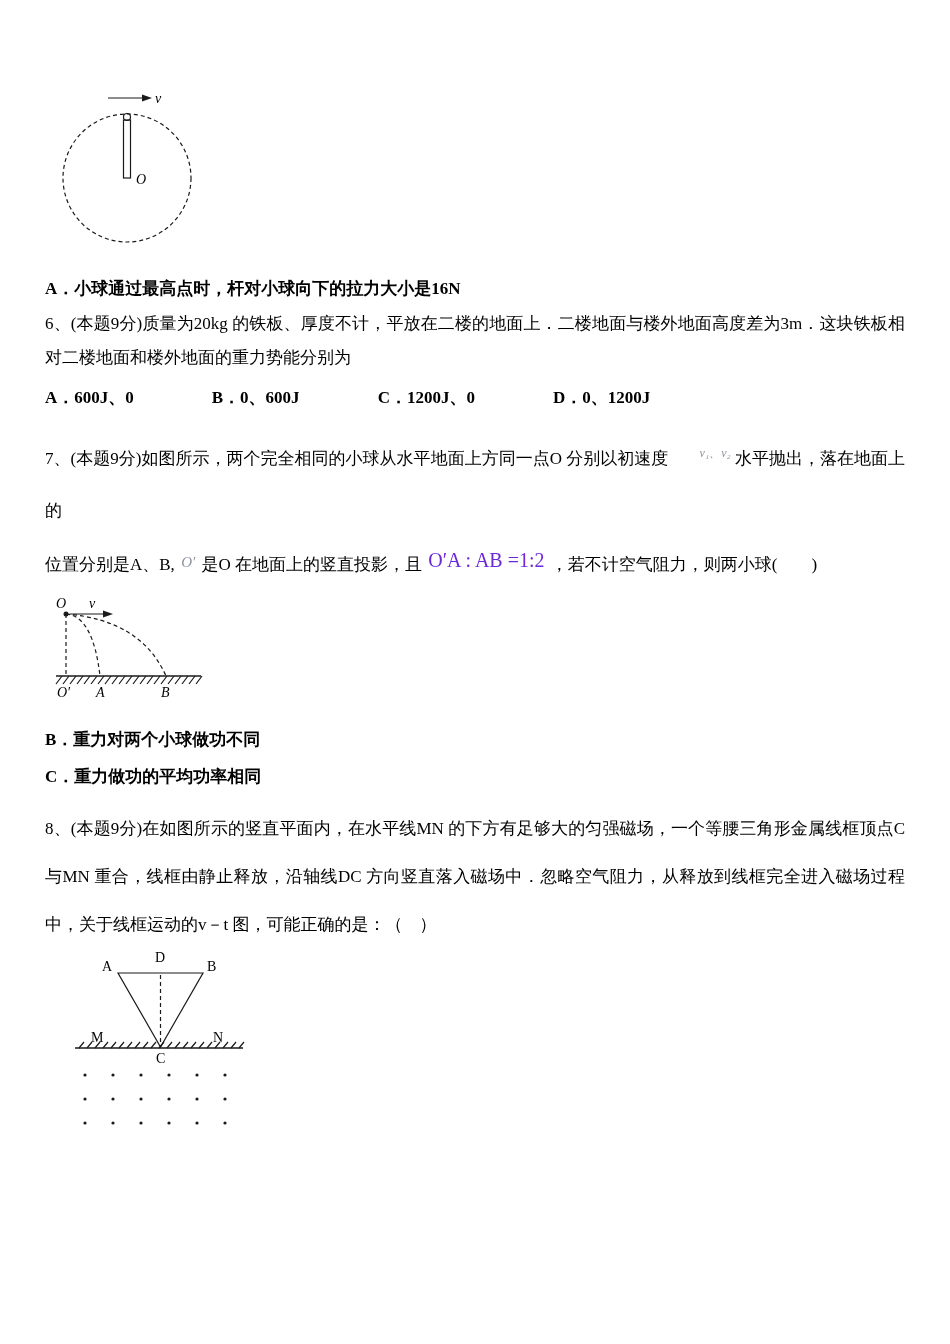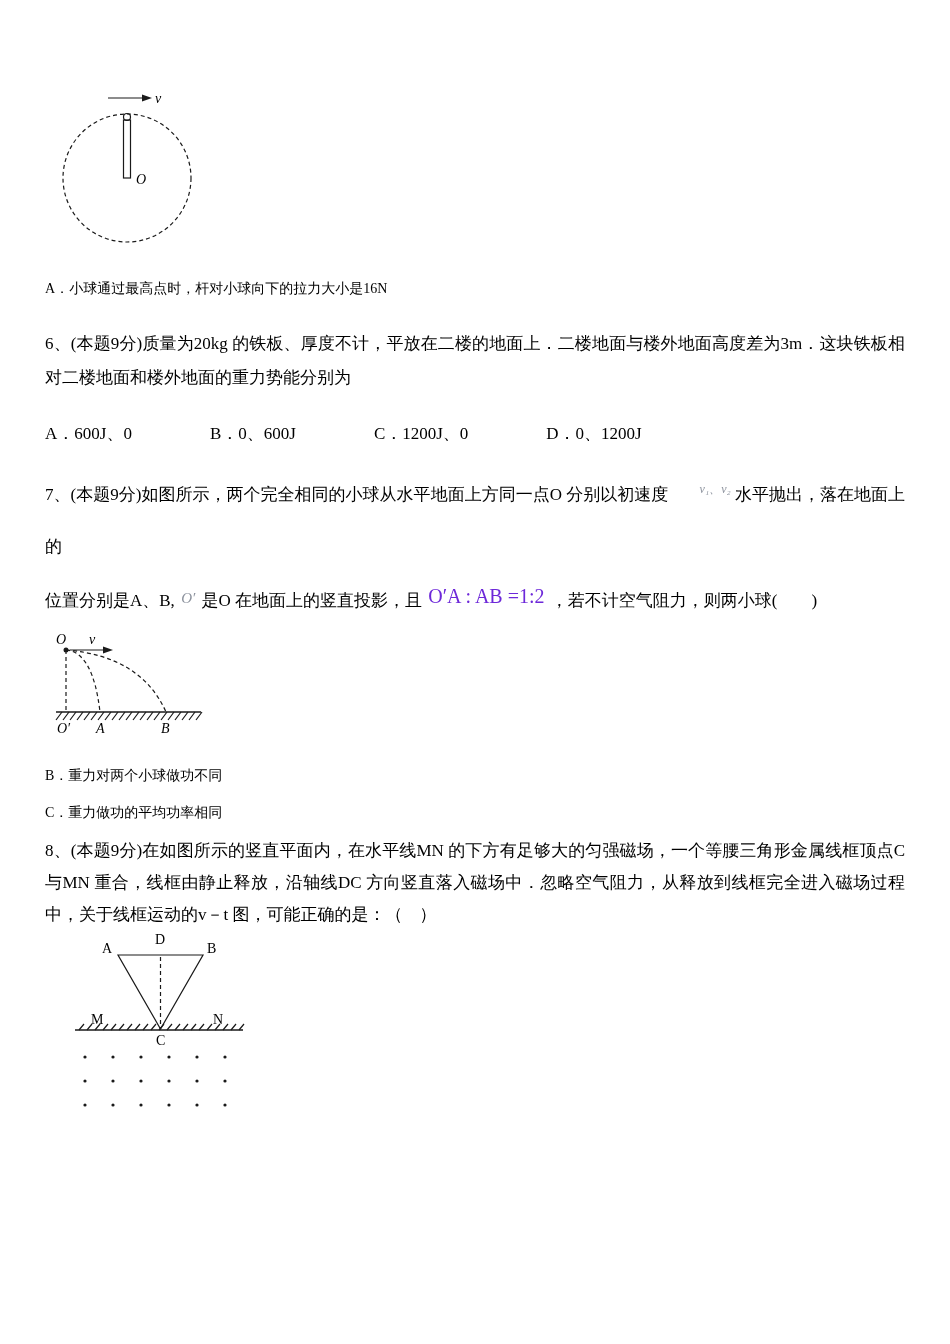--- a/index.html
+++ b/index.html
@@ -14,35 +14,35 @@
     overflow:hidden;
     background:#fff;
     position:relative;
   }
   .para {
     font-size:17px;
     line-height:34px;
     text-align:justify;
   }
   .q7-para { line-height:52px; margin-top:12px; }
-  .q8-para { line-height:32px; margin-top:4px; }
-  .q6-para { margin-top:20px; }
+  .q8-para { line-height:48px; margin-top:10px; }
+  .q6-para { margin-top:0; }
   .options { margin-top:22px; }
   .options .option {
-    font-size:14px;
-    font-weight:normal;
+    font-size:17px;
+    font-weight:bold;
     line-height:37px;
   }
   .q7-options { margin-top:14px; }
   .q6-opts {
     display:flex;
     font-size:17px;
-    font-weight:normal;
+    font-weight:bold;
     line-height:34px;
-    margin-top:22px;
+    margin-top:6px;
   }
   .q6-opts span { margin-right:78px; }
   .fsup {
     color:#8d939e;
     font-style:italic;
     font-size:12px;
     vertical-align:super;
     white-space:nowrap;
     margin-left:27px;
   }

